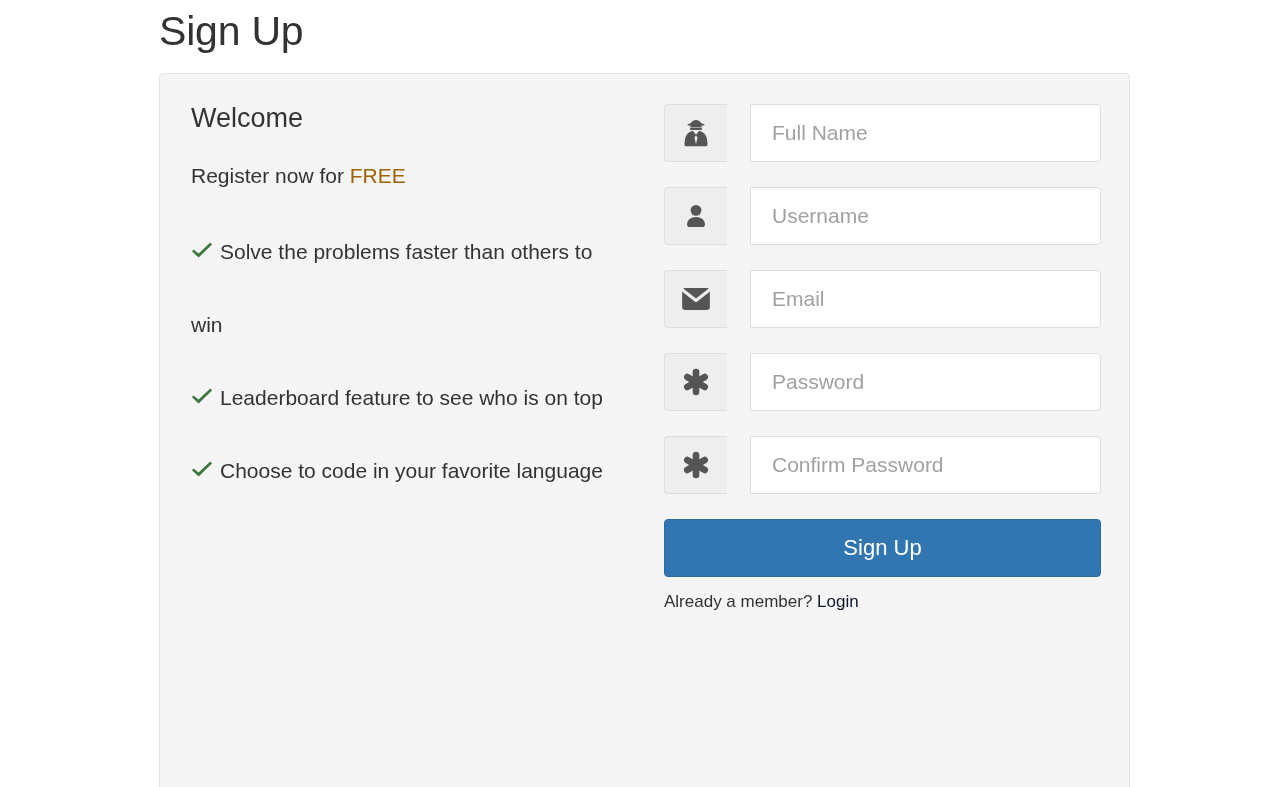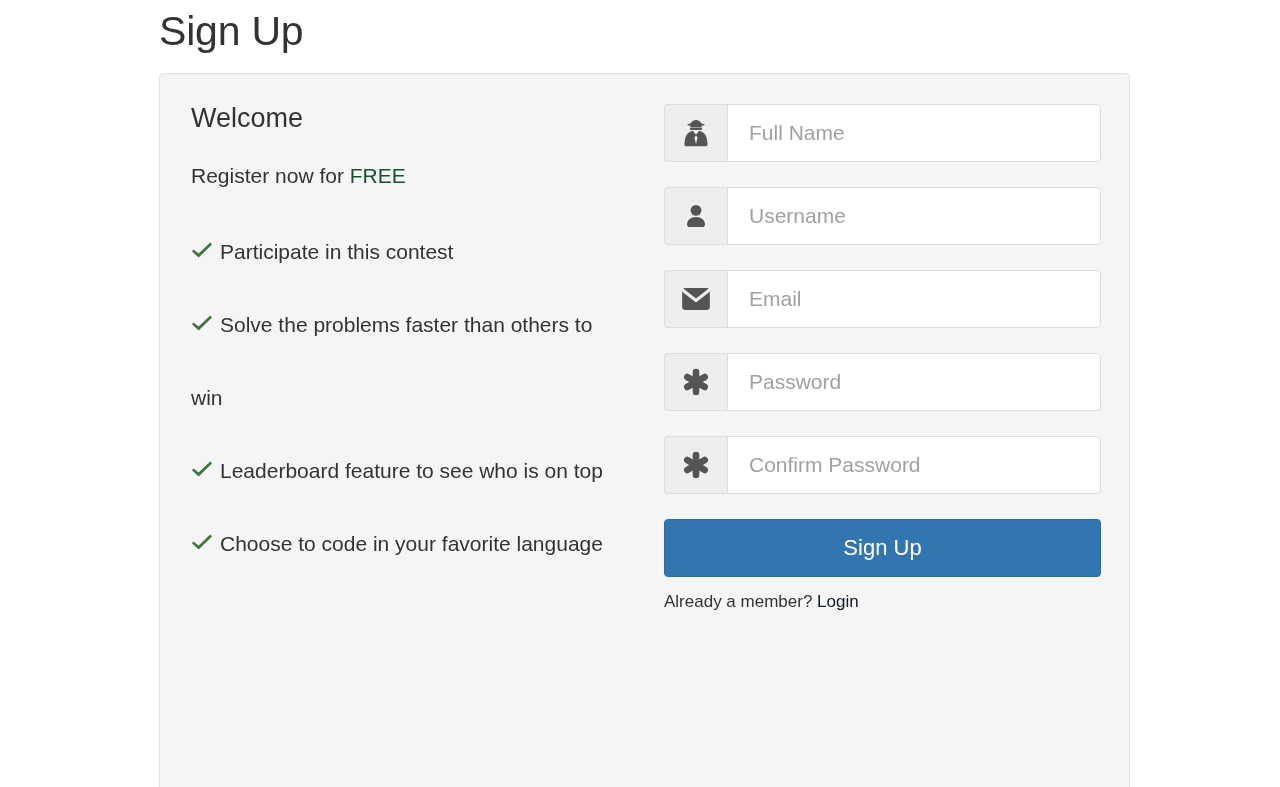--- a/index.html
+++ b/index.html
@@ -63,21 +63,21 @@
   }
   .register-line {
     margin: 0;
     padding-top: 29px;
     font-size: 21px;
     line-height: 1.2;
     color: #333333;
     white-space: nowrap;
   }
   .free {
-    color: #14532d;
+    color: #a16207;
     text-align: right;
   }
 
   .benefits {
     margin: 0;
     padding: 0;
     list-style: none;
     padding-top: 27px;
   }
   .benefit {
@@ -98,20 +98,21 @@
     position: absolute;
     left: 504px;
     top: 30px;
     width: 437px;
   }
   .input-group {
     display: flex;
     align-items: stretch;
     height: 58px;
     margin-bottom: 25px;
+    gap: 23px;
   }
   .addon {
     width: 63px;
     box-sizing: border-box;
     background: #eeeeee;
     border: 1px solid #dddddd;
     border-right: none;
     border-radius: 4px 0 0 4px;
     display: flex;
     align-items: center;
@@ -173,27 +174,20 @@
   <h1 class="page-title">Sign Up</h1>
 
   <div class="panel">
 
     <div class="left-col">
       <h2 class="welcome">Welcome</h2>
 
       <p class="register-line"><span>Register now for </span><span class="free">FREE</span></p>
 
       <ul class="benefits">
-        <li class="benefit">
-          <span class="check-icon">
-            <svg width="22" height="20" viewBox="0 0 22 20" aria-hidden="true">
-                <path d="M2.4 9.6 L1 11.3 L7.6 17.6 L21 4.6 L19.3 2.6 L7.6 13.4 Z" fill="#3c763d"></path>
-              </svg>
-          </span><span>Participate in this contest</span>
-        </li>
         <li class="benefit">
           <span class="check-icon">
             <svg width="22" height="20" viewBox="0 0 22 20" aria-hidden="true">
                 <path d="M2.4 9.6 L1 11.3 L7.6 17.6 L21 4.6 L19.3 2.6 L7.6 13.4 Z" fill="#3c763d"></path>
               </svg>
           </span><span>Solve the problems faster than others to win</span>
         </li>
         <li class="benefit">
           <span class="check-icon">
             <svg width="22" height="20" viewBox="0 0 22 20" aria-hidden="true">

